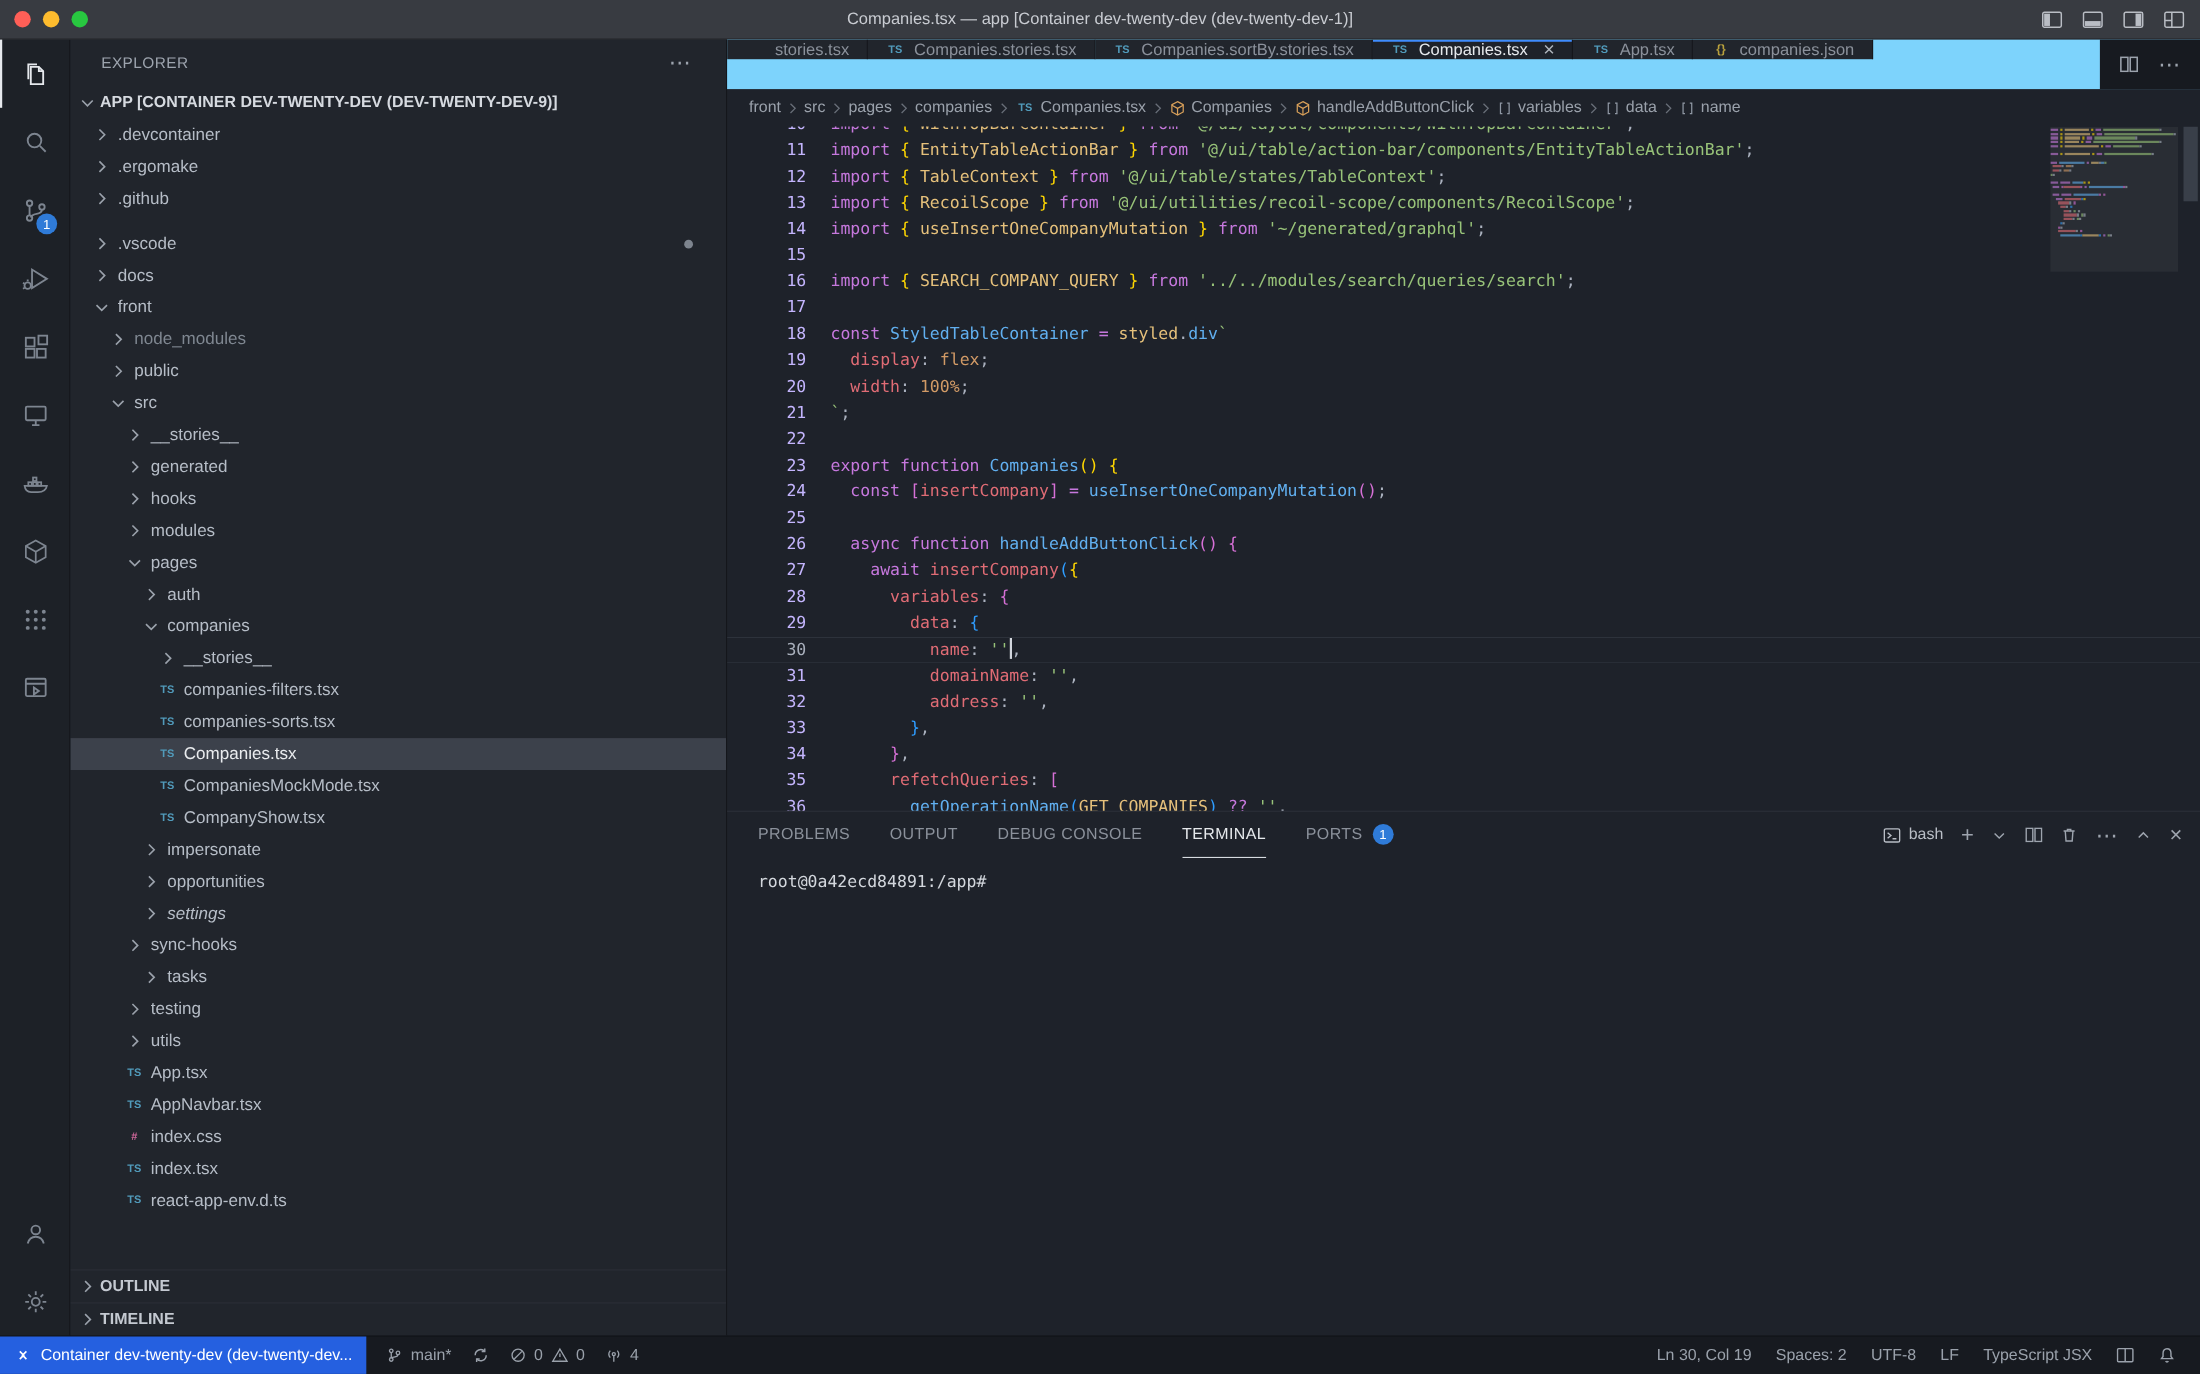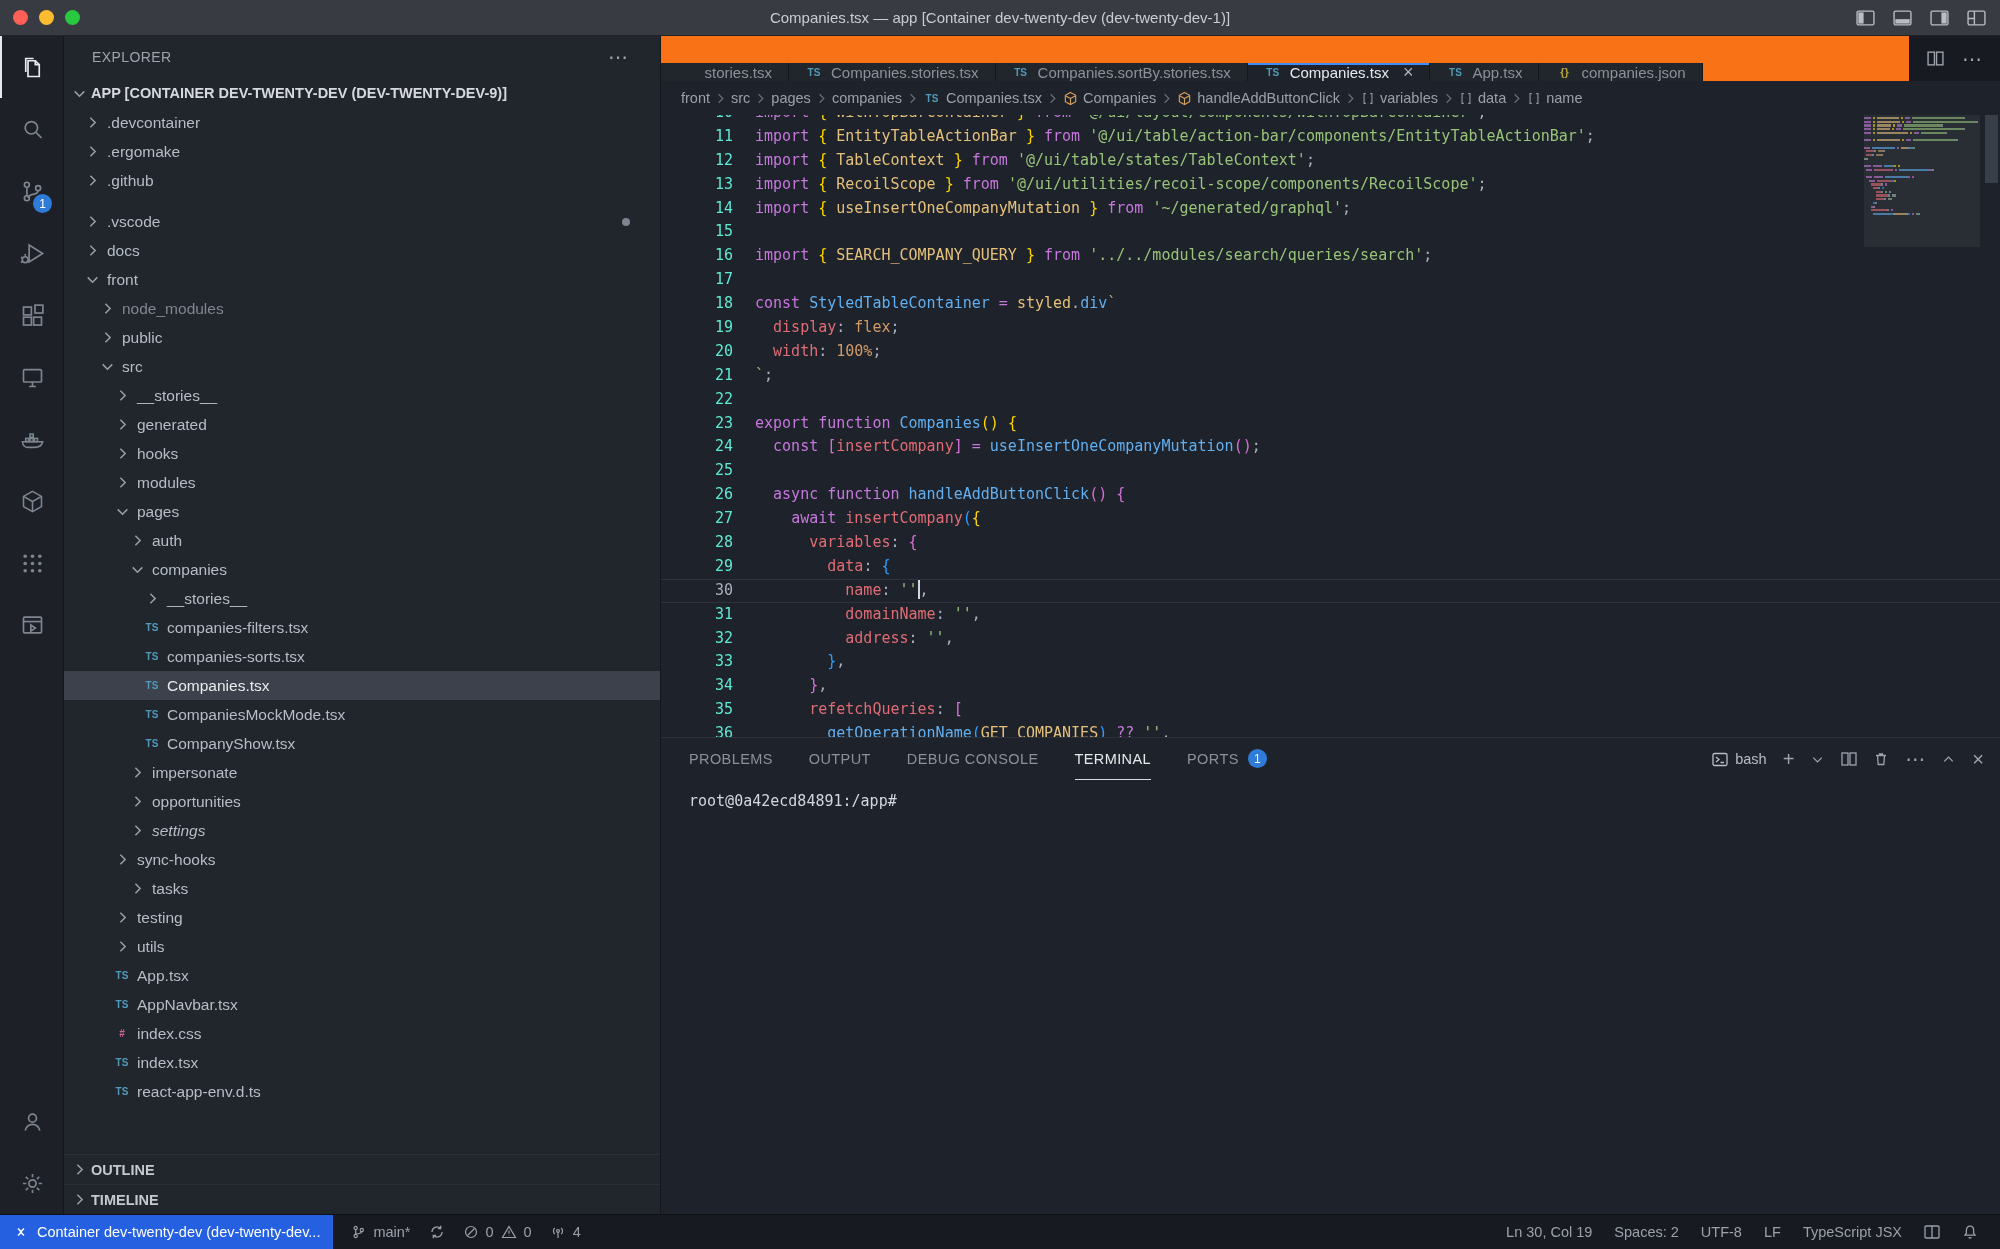--- a/index.html
+++ b/index.html
@@ -42,40 +42,40 @@
   .ficon.css{color:#cc6699;}
   .ficon.json{color:#b9a13d;font-size:11px;}
   .mod-dot{position:absolute;right:30px;width:8px;height:8px;border-radius:50%;background:#7d848e;}
   .sb-bottom{margin-top:auto;}
   .sb-bottom-row{height:30px;display:flex;align-items:center;gap:3px;padding-left:6px;font-weight:bold;font-size:14.5px;color:#c4c9d1;border-top:1px solid #2b2f37;cursor:pointer;}
 
   
   .editor-col{flex:1;display:flex;flex-direction:column;min-width:0;background:#1e222a;}
 
   
-  .tabsrow{height:45px;flex:none;background:#f97316;display:flex;align-items:flex-end;position:relative;}
+  .tabsrow{height:45px;flex:none;background:#7dd3fc;display:flex;align-items:flex-start;position:relative;}
   .tabs{display:flex;align-items:stretch;overflow:hidden;}
   .tab{display:flex;align-items:center;gap:8px;padding:0 16px;font-size:15px;color:#8b919b;background:#21252c;border-right:1px solid #14161b;white-space:nowrap;cursor:pointer;box-shadow:inset 0 2px 0 transparent;}
   .tab.active{background:#1e222a;color:#e6e9ed;box-shadow:inset 0 2px 0 #3f8cff;}
   .tab.partial{width:128px;overflow:hidden;justify-content:flex-end;}
   .tab-close{margin-left:6px;font-size:18px;color:#aeb4bc;line-height:1;}
   .tab-actions{position:absolute;right:0;top:0;height:45px;display:flex;align-items:center;gap:18px;padding:0 18px;color:#9da4ae;background:#171a20;}
 
   
   .breadcrumbs{height:34px;flex:none;display:flex;align-items:center;padding-left:20px;font-size:14.5px;color:#9aa1ab;gap:3px;white-space:nowrap;overflow:hidden;}
   .bc-item{display:flex;align-items:center;gap:5px;cursor:pointer;}
   .bc-sep{color:#686e78;display:flex;}
 
   
   .code-wrap{flex:1;position:relative;overflow:hidden;}
   .code-scroll{margin-top:-14px;}
   .code-line{display:flex;height:23.9px;line-height:23.9px;font-family:"DejaVu Sans Mono",monospace;font-size:15px;white-space:pre;}
   .code-line.current{box-shadow:inset 0 1px 0 #2d323b,inset 0 -1px 0 #2d323b;}
   .code-line.current .gutter{color:#a8afbb;}
-  .gutter{width:72px;flex:none;text-align:right;color:#5eead4;user-select:none;}
+  .gutter{width:72px;flex:none;text-align:right;color:#c4b5fd;user-select:none;}
   .lcontent{padding-left:22px;}
   .cursor{display:inline-block;width:2px;height:19px;background:#d2d6dd;vertical-align:text-bottom;}
   .minimap{position:absolute;top:0;right:20px;width:116px;bottom:0;padding-top:2px;overflow:hidden;}
   .mm-slider{position:absolute;top:0;left:-4px;right:-4px;height:132px;background:rgba(255,255,255,.05);}
   .mm-row{height:2.2px;margin-bottom:1.5px;display:flex;opacity:.6;}
   .mm-row span{height:100%;flex:none;}
   .vscrollbar{position:absolute;top:0;right:2px;width:13px;height:68px;background:rgba(130,140,155,.28);}
 
   
   .panel{height:477px;flex:none;border-top:1px solid #2c3038;display:flex;flex-direction:column;}

